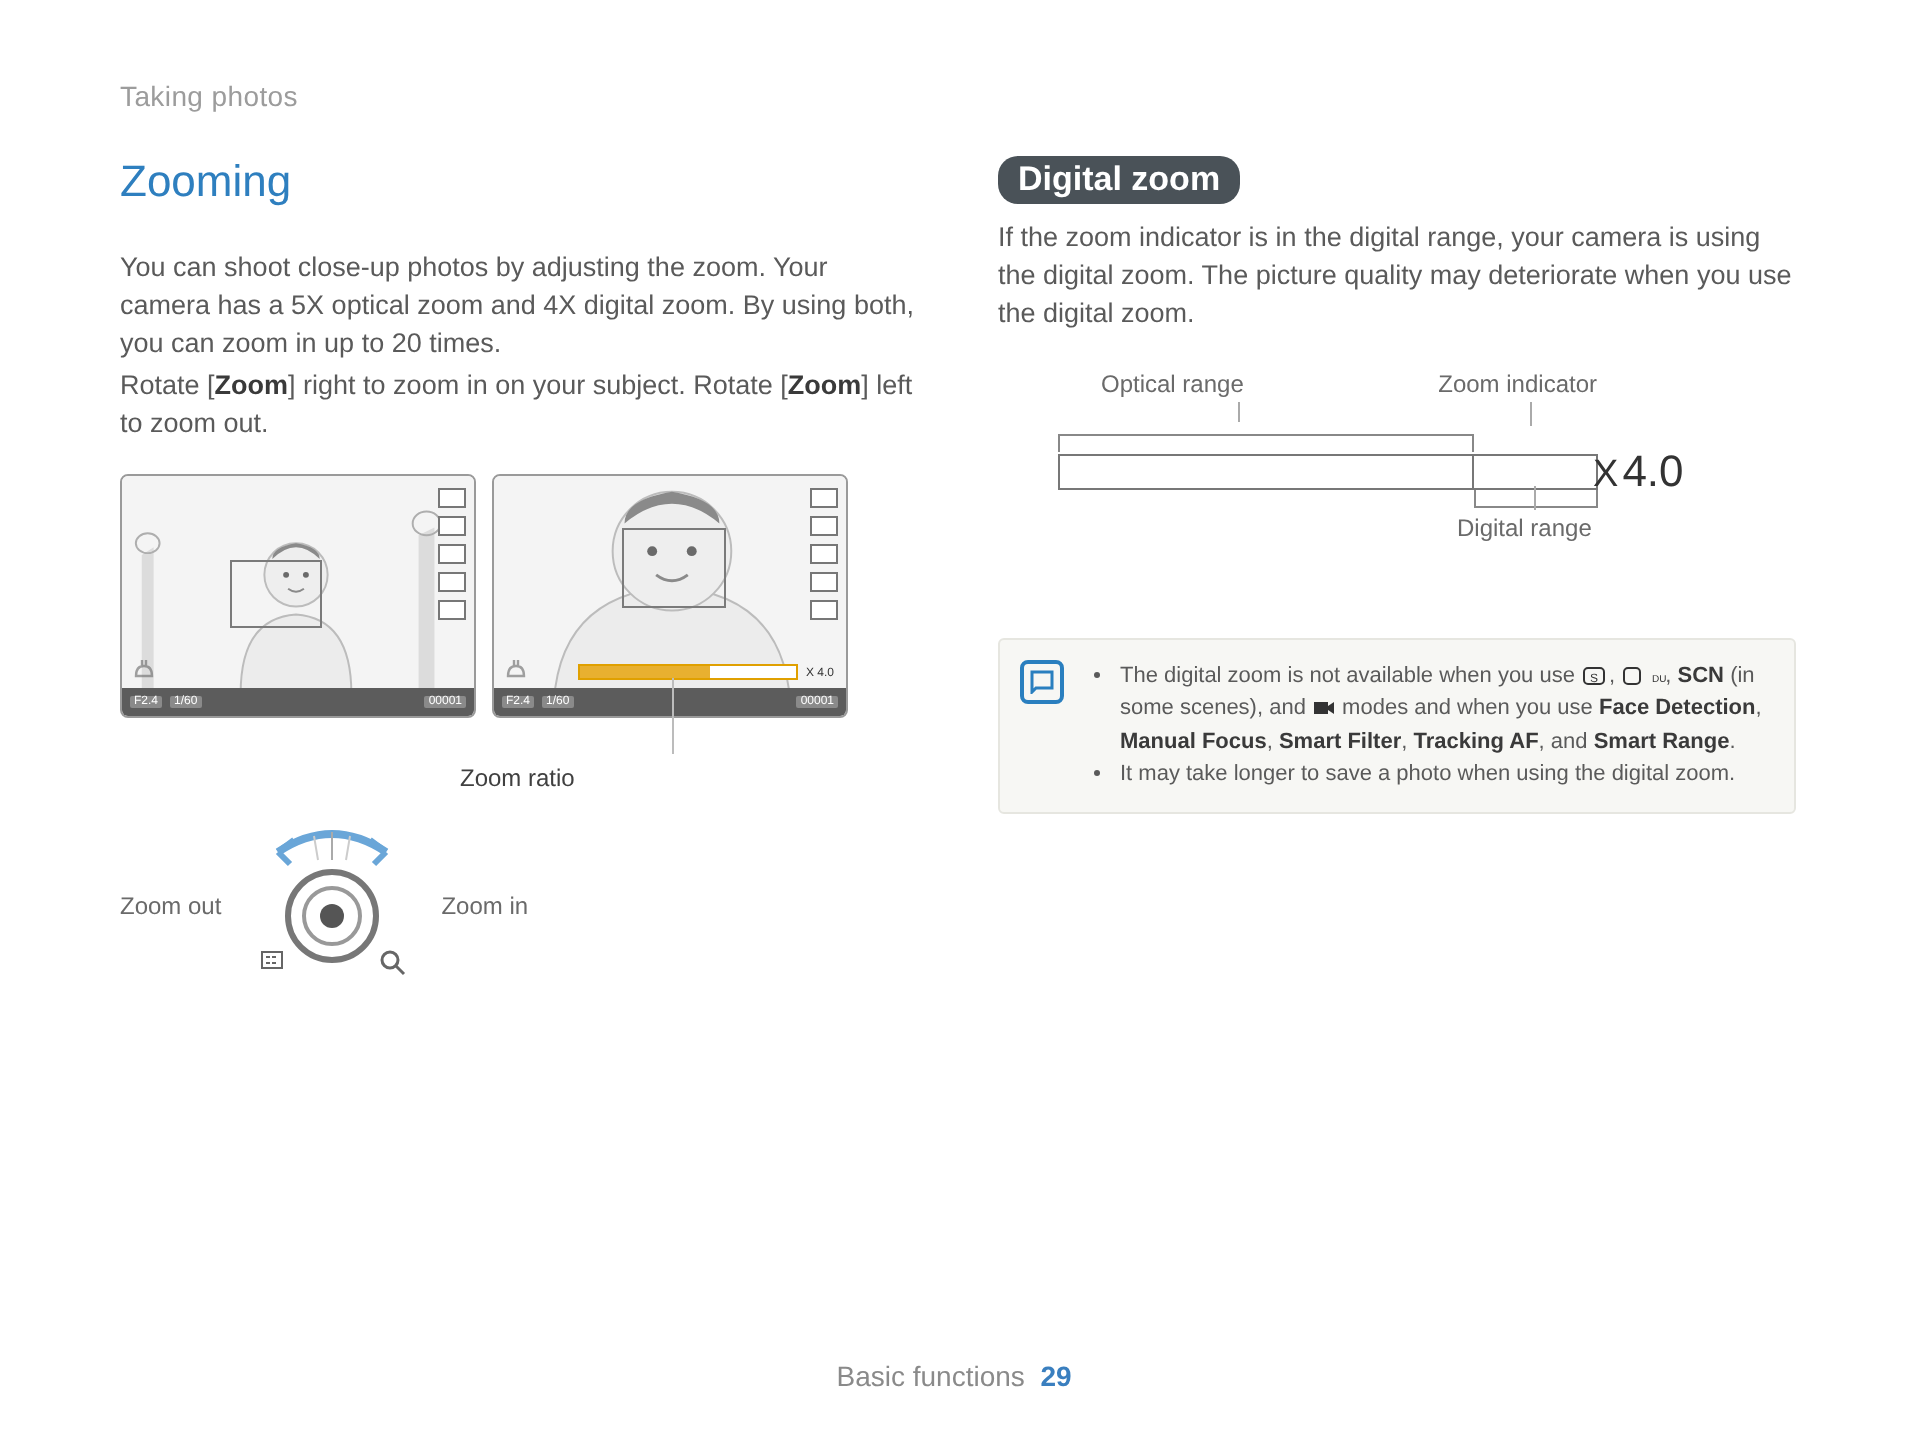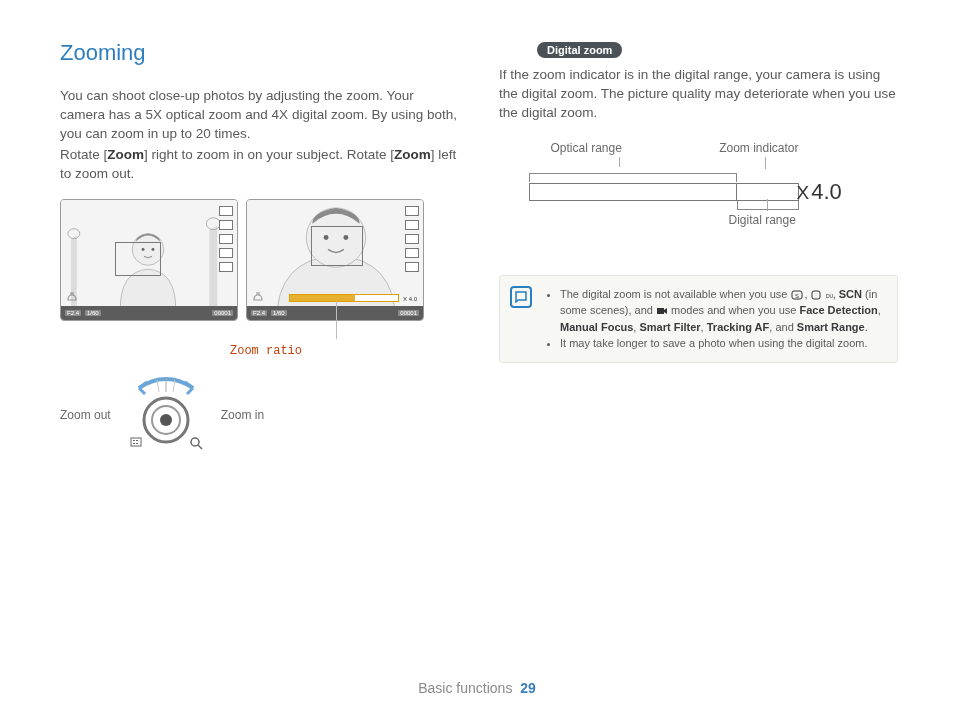--- a/index.html
+++ b/index.html
@@ -15,26 +15,26 @@
 .screen { width: 178px; height: 122px; border: 1px solid #9a9a9a; border-radius: 4px; background: #f6f6f6; position: relative; overflow: hidden; }
 .portrait { position: absolute; inset: 0; }
 .focus-box { position: absolute; border: 1.5px solid #7a7a7a; width: 46px; height: 34px; left: 54px; top: 42px; }
 .icons-right { position: absolute; right: 4px; top: 6px; display: flex; flex-direction: column; gap: 4px; }
 .mini-icon { width: 14px; height: 10px; border: 1px solid #777; background: #fff; }
 .status-bar { position: absolute; left: 0; right: 0; bottom: 0; height: 14px; background: #5c5c5c; display: flex; align-items: center; padding: 0 4px; gap: 4px; }
 .status-bar span { font-size: 6px; color: #fff; background: #8a8a8a; padding: 0 2px; border-radius: 1px; }
 .hand-icon { width: 14px; height: 14px; position: absolute; left: 4px; bottom: 16px; opacity: .6; }
 .zoom-bar { position: absolute; left: 42px; right: 24px; bottom: 18px; height: 8px; border: 1.5px solid #e0a000; background: linear-gradient(to right, #e8b030 60%, #fff 60%); }
 .zoom-ratio-txt { position: absolute; right: 6px; bottom: 18px; font-size: 6px; color: #333; }
-.label-center { text-align: center; font-size: 12px; color: #c2410c; margin-top: 40px; font-family: Liberation Mono, monospace; }
+.label-center { text-align: center; font-size: 12px; color: #404040; margin-top: 40px; }
 .dial-row { display: flex; justify-content: flex-start; align-items: center; gap: 10px; margin-top: 18px; position: relative; }
 .dial-label { font-size: 12px; color: #6a6a6a; }
 .dial-svg { width: 90px; height: 78px; }
 
-.pill { display: inline-block; background: #4a5258; color: #fff; font-size: 11px; font-weight: 700; padding: 2px 10px; border-radius: 10px; margin-bottom: 8px; margin-left: 38px; }
+.pill { display: inline-block; background: #4a5258; color: #fff; font-size: 17px; font-weight: 700; padding: 2px 10px; border-radius: 10px; margin-bottom: 8px; }
 .range-fig { margin: 18px auto 10px; width: 340px; position: relative; height: 110px; }
 .range-labels-top { display: flex; justify-content: space-between; width: 270px; font-size: 12px; color: #6a6a6a; }
 .range-bar { position: relative; margin-top: 6px; }
 .range-outer { width: 270px; height: 18px; border: 1.2px solid #777; background: #fff; }
 .range-optical { position: absolute; left: 0; top: 0; width: 208px; height: 18px; border: 1.2px solid #777; }
 .range-optical-b { position: absolute; left: 0; top: -10px; width: 208px; height: 9px; border: 1px solid #888; border-bottom: none; }
 .range-digital-b { position: absolute; left: 208px; top: 18px; width: 62px; height: 9px; border: 1px solid #888; border-top: none; }
 .x40 { position: absolute; left: 268px; top: -4px; font-size: 22px; color: #333; font-family: Arial; }
 .x40 .x { font-size: 19px; margin-right: 2px; }
 .range-digital-label { position: absolute; left: 200px; top: 40px; font-size: 12px; color: #6a6a6a; }
@@ -45,20 +45,21 @@
 .note-box li { font-size: 11px; color: #5a5a5a; line-height: 1.5; }
 .note-box b { color: #3a3a3a; }
 .inline-icon { display: inline-block; vertical-align: middle; }
 .footer { position: absolute; left: 0; right: 0; bottom: 24px; text-align: center; font-size: 14px; color: #8a8a8a; }
 .footer .pg { color: #3a7fbf; font-weight: 600; }
 </style>
 </head>
 <body>
 
 <div class="page">
+  <div class="breadcrumb">Taking photos</div>
   <div class="columns">
 
     <div class="col">
       <div class="heading">Zooming</div>
       <p class="para">You can shoot close-up photos by adjusting the zoom. Your camera has a 5X optical zoom and 4X digital zoom. By using both, you can zoom in up to 20 times.</p>
       <p class="para">
         <span>Rotate [</span><b>Zoom</b><span>] right to zoom in on your subject. Rotate [</span><b>Zoom</b><span>] left to zoom out.</span>
       </p>
 
       <div class="screens">

